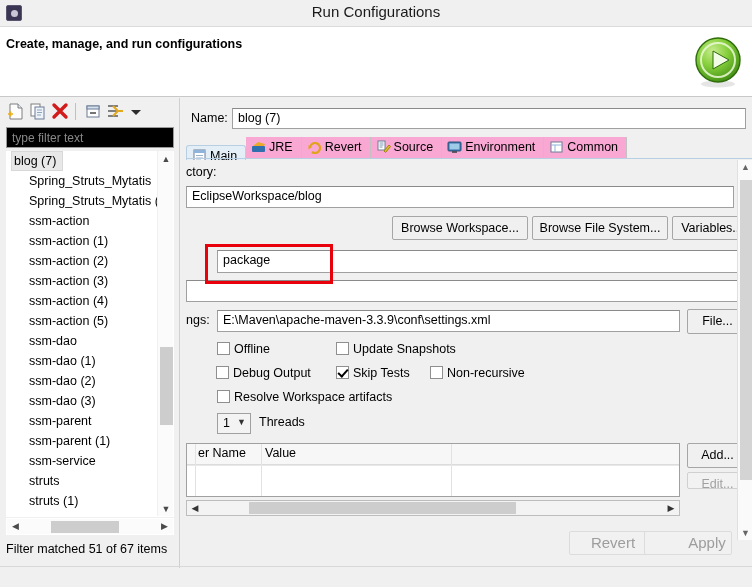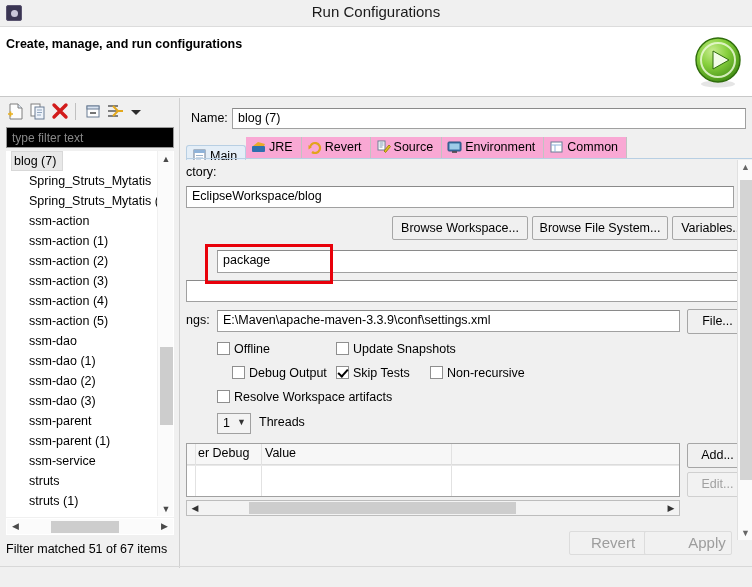--- a/index.html
+++ b/index.html
@@ -646,21 +646,21 @@
         </div>
         <div class="btn" style="left:503px; top:149px; width:61px; height:25px; line-height:23px;">File...</div>
 
         <div class="chk" style="left:33px; top:182px;">
           <span class="box"></span><span>Offline</span>
         </div>
         <div class="chk" style="left:152px; top:182px;">
           <span class="box"></span><span>Update Snapshots</span>
         </div>
 
-        <div class="chk" style="left:35px; top:206px;padding-left:13px;">
+        <div class="chk" style="left:19px; top:206px;padding-left:13px;">
           <span class="box"></span><span>Debug Output</span>
         </div>
         <div class="chk" style="left:152px; top:206px;">
           <span class="box checked"></span><span>Skip Tests</span>
         </div>
         <div class="chk" style="left:246px; top:206px;">
           <span class="box"></span><span>Non-recursive</span>
         </div>
 
         <div class="chk" style="left:33px; top:230px;">
@@ -671,33 +671,33 @@
           <span class="cval">1</span>
           <span class="carrow">▼</span>
         </div>
         <div class="clip-label" style="left:75px; top:255px;">Threads</div>
 
         <div class="tbl" style="left:2px; top:283px; width:494px; height:54px;">
           <div class="hdr"></div>
           <div class="colsep" style="left:8px"></div>
           <div class="colsep" style="left:74px"></div>
           <div class="colsep" style="left:264px"></div>
-          <div class="hc" style="left:11px">er Debug</div>
+          <div class="hc" style="left:11px">er Name</div>
           <div class="hc" style="left:78px">Value</div>
           <div class="rowsep"></div>
         </div>
 
         <div class="tbl-hscroll" style="left:2px; top:340px; width:494px; height:16px;">
           <div class="a l">◀</div>
           <div class="t"></div>
           <div class="a r">▶</div>
         </div>
 
         <div class="btn" style="left:503px; top:283px; width:61px; height:25px; line-height:23px;">Add...</div>
-        <div class="btn disabled" style="left:503px; top:312px; width:61px; height:25px; line-height:23px;">Edit...</div>
+        <div class="btn disabled" style="left:503px; top:312px; width:61px; height:17px; line-height:23px;">Edit...</div>
       </div>
 
       <div class="pane-vscroll">
         <div class="pa up">▲</div>
         <div class="pthumb"></div>
         <div class="pa dn">▼</div>
       </div>
     </div>
 
     <div class="footer-btn" style="left:569px; top:433px;">Revert</div>

